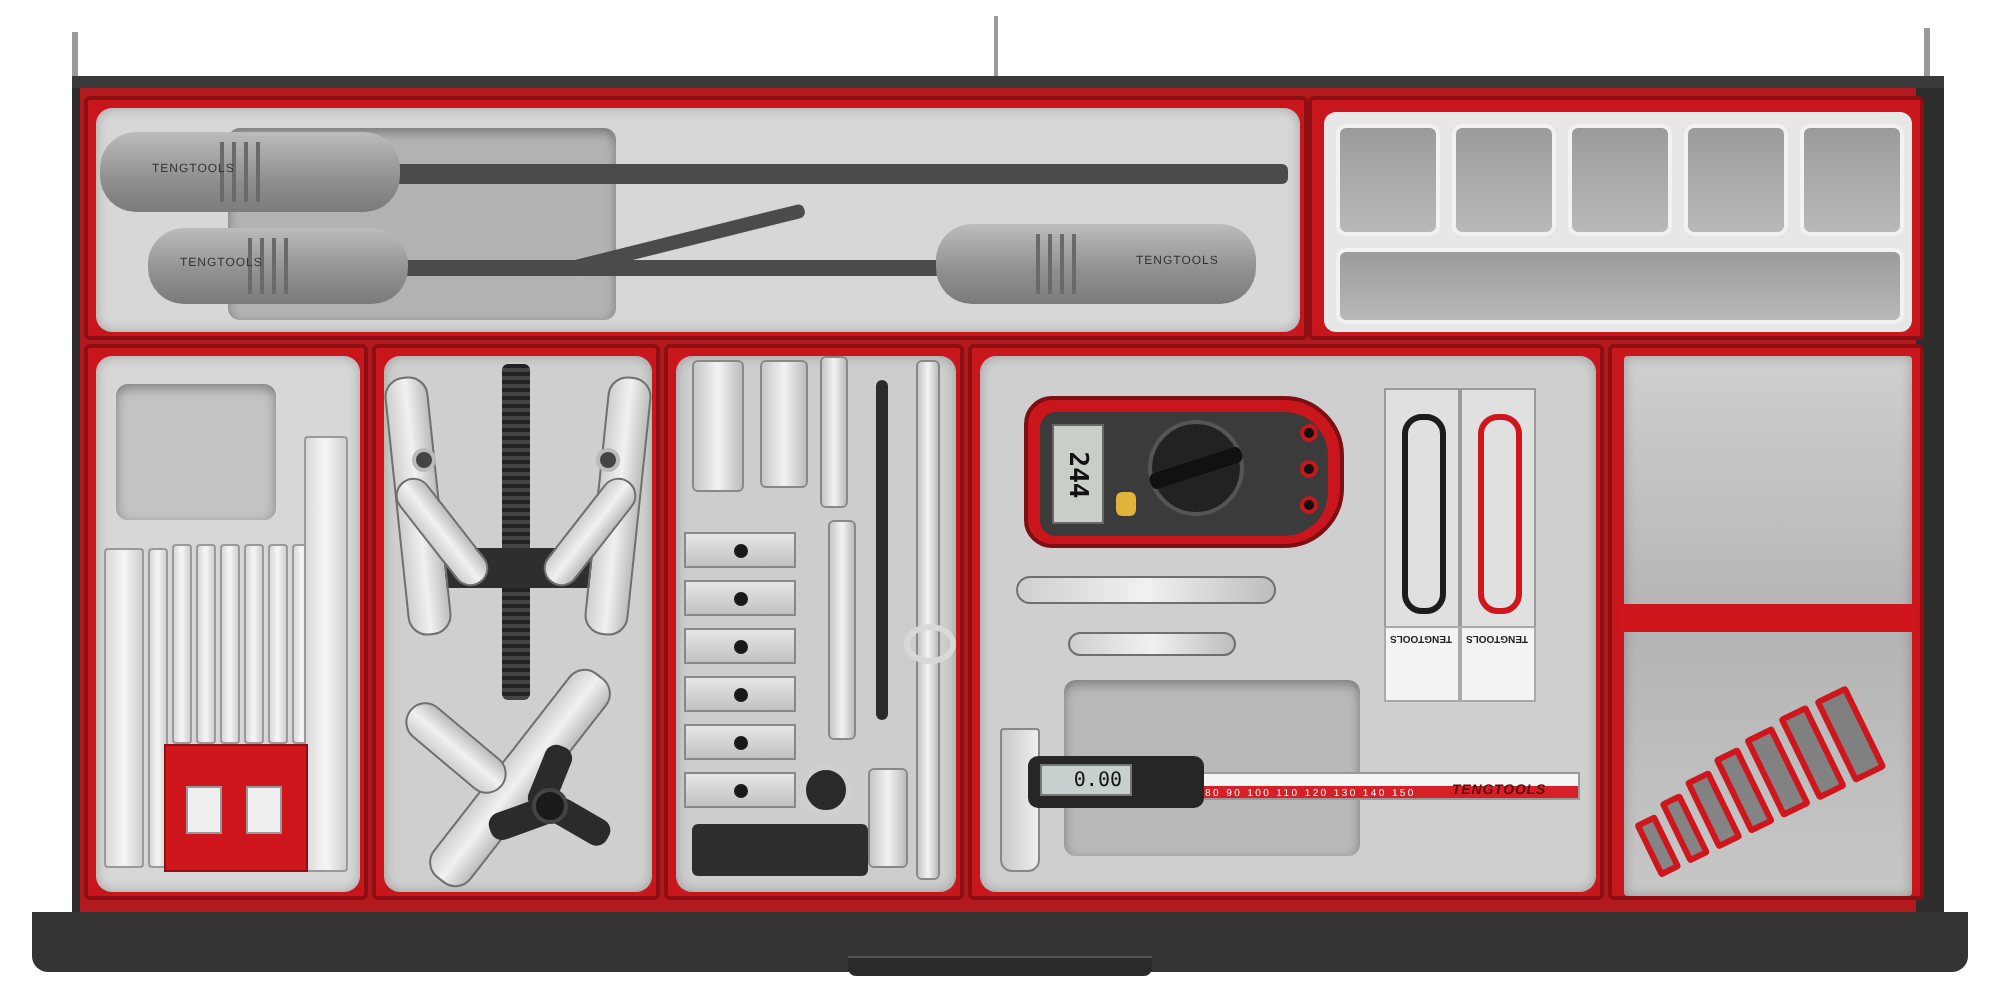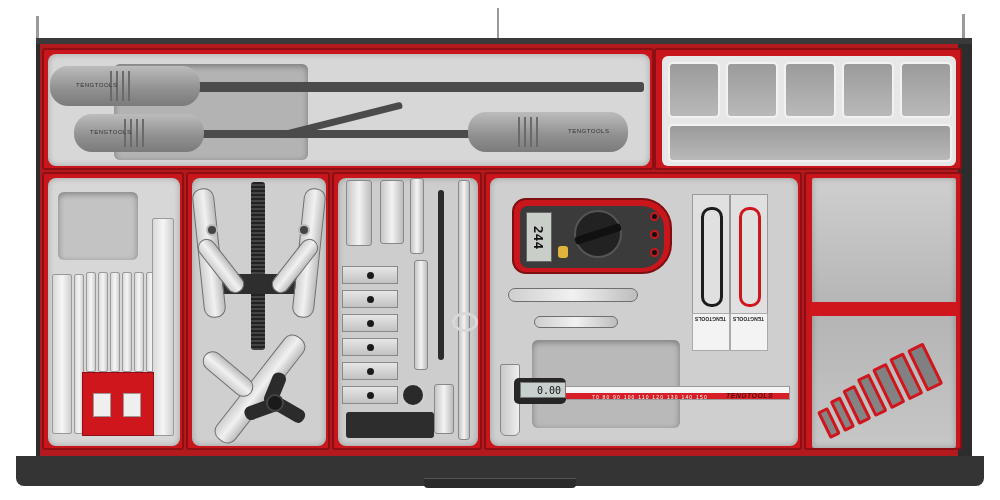--- a/index.html
+++ b/index.html
@@ -210,21 +210,21 @@
     <div class="jack" style="left:136px; top:48px;"></div>
   </div>
 
   <div class="arm" style="left:22px; top:114px; width:130px; height:14px; border-radius:7px;"></div>
   <div class="arm" style="left:48px; top:142px; width:84px; height:12px; border-radius:6px;"></div>
 
   <div class="caliper-beam" style="left:18px; top:212px; width:286px; height:14px;"></div>
   <div class="brand" style="left:240px; top:218px;">TENGTOOLS</div>
   <div class="scale-text" style="left:106px; top:220px;">70  80  90  100  110  120  130  140  150</div>
   <div class="abs" style="left:14px; top:190px; width:20px; height:72px; background:linear-gradient(90deg,#c9c9c9,#eee); border:1px solid #888; border-radius:2px 2px 6px 6px;"></div>
-  <div class="caliper-body" style="left:28px; top:204px; width:52px; height:26px;">
+  <div class="caliper-body" style="left:28px; top:204px; width:88px; height:26px;">
     <div class="caliper-lcd" style="left:6px; top:4px; width:46px; height:16px;">
       <span>0.00</span>
     </div>
   </div>
 
   <div class="lead-pack" style="left:206px; top:20px; width:38px; height:156px;">
     <div class="abs" style="left:8px; top:12px; width:22px; height:100px; border:3px solid #1c1c1c; border-radius:10px;"></div>
     <div class="lead-card" style="left:-1px; top:118px; width:38px; height:38px;">
       <span class="lead-brand" style="left:2px; top:2px;">TENGTOOLS</span>
     </div>

